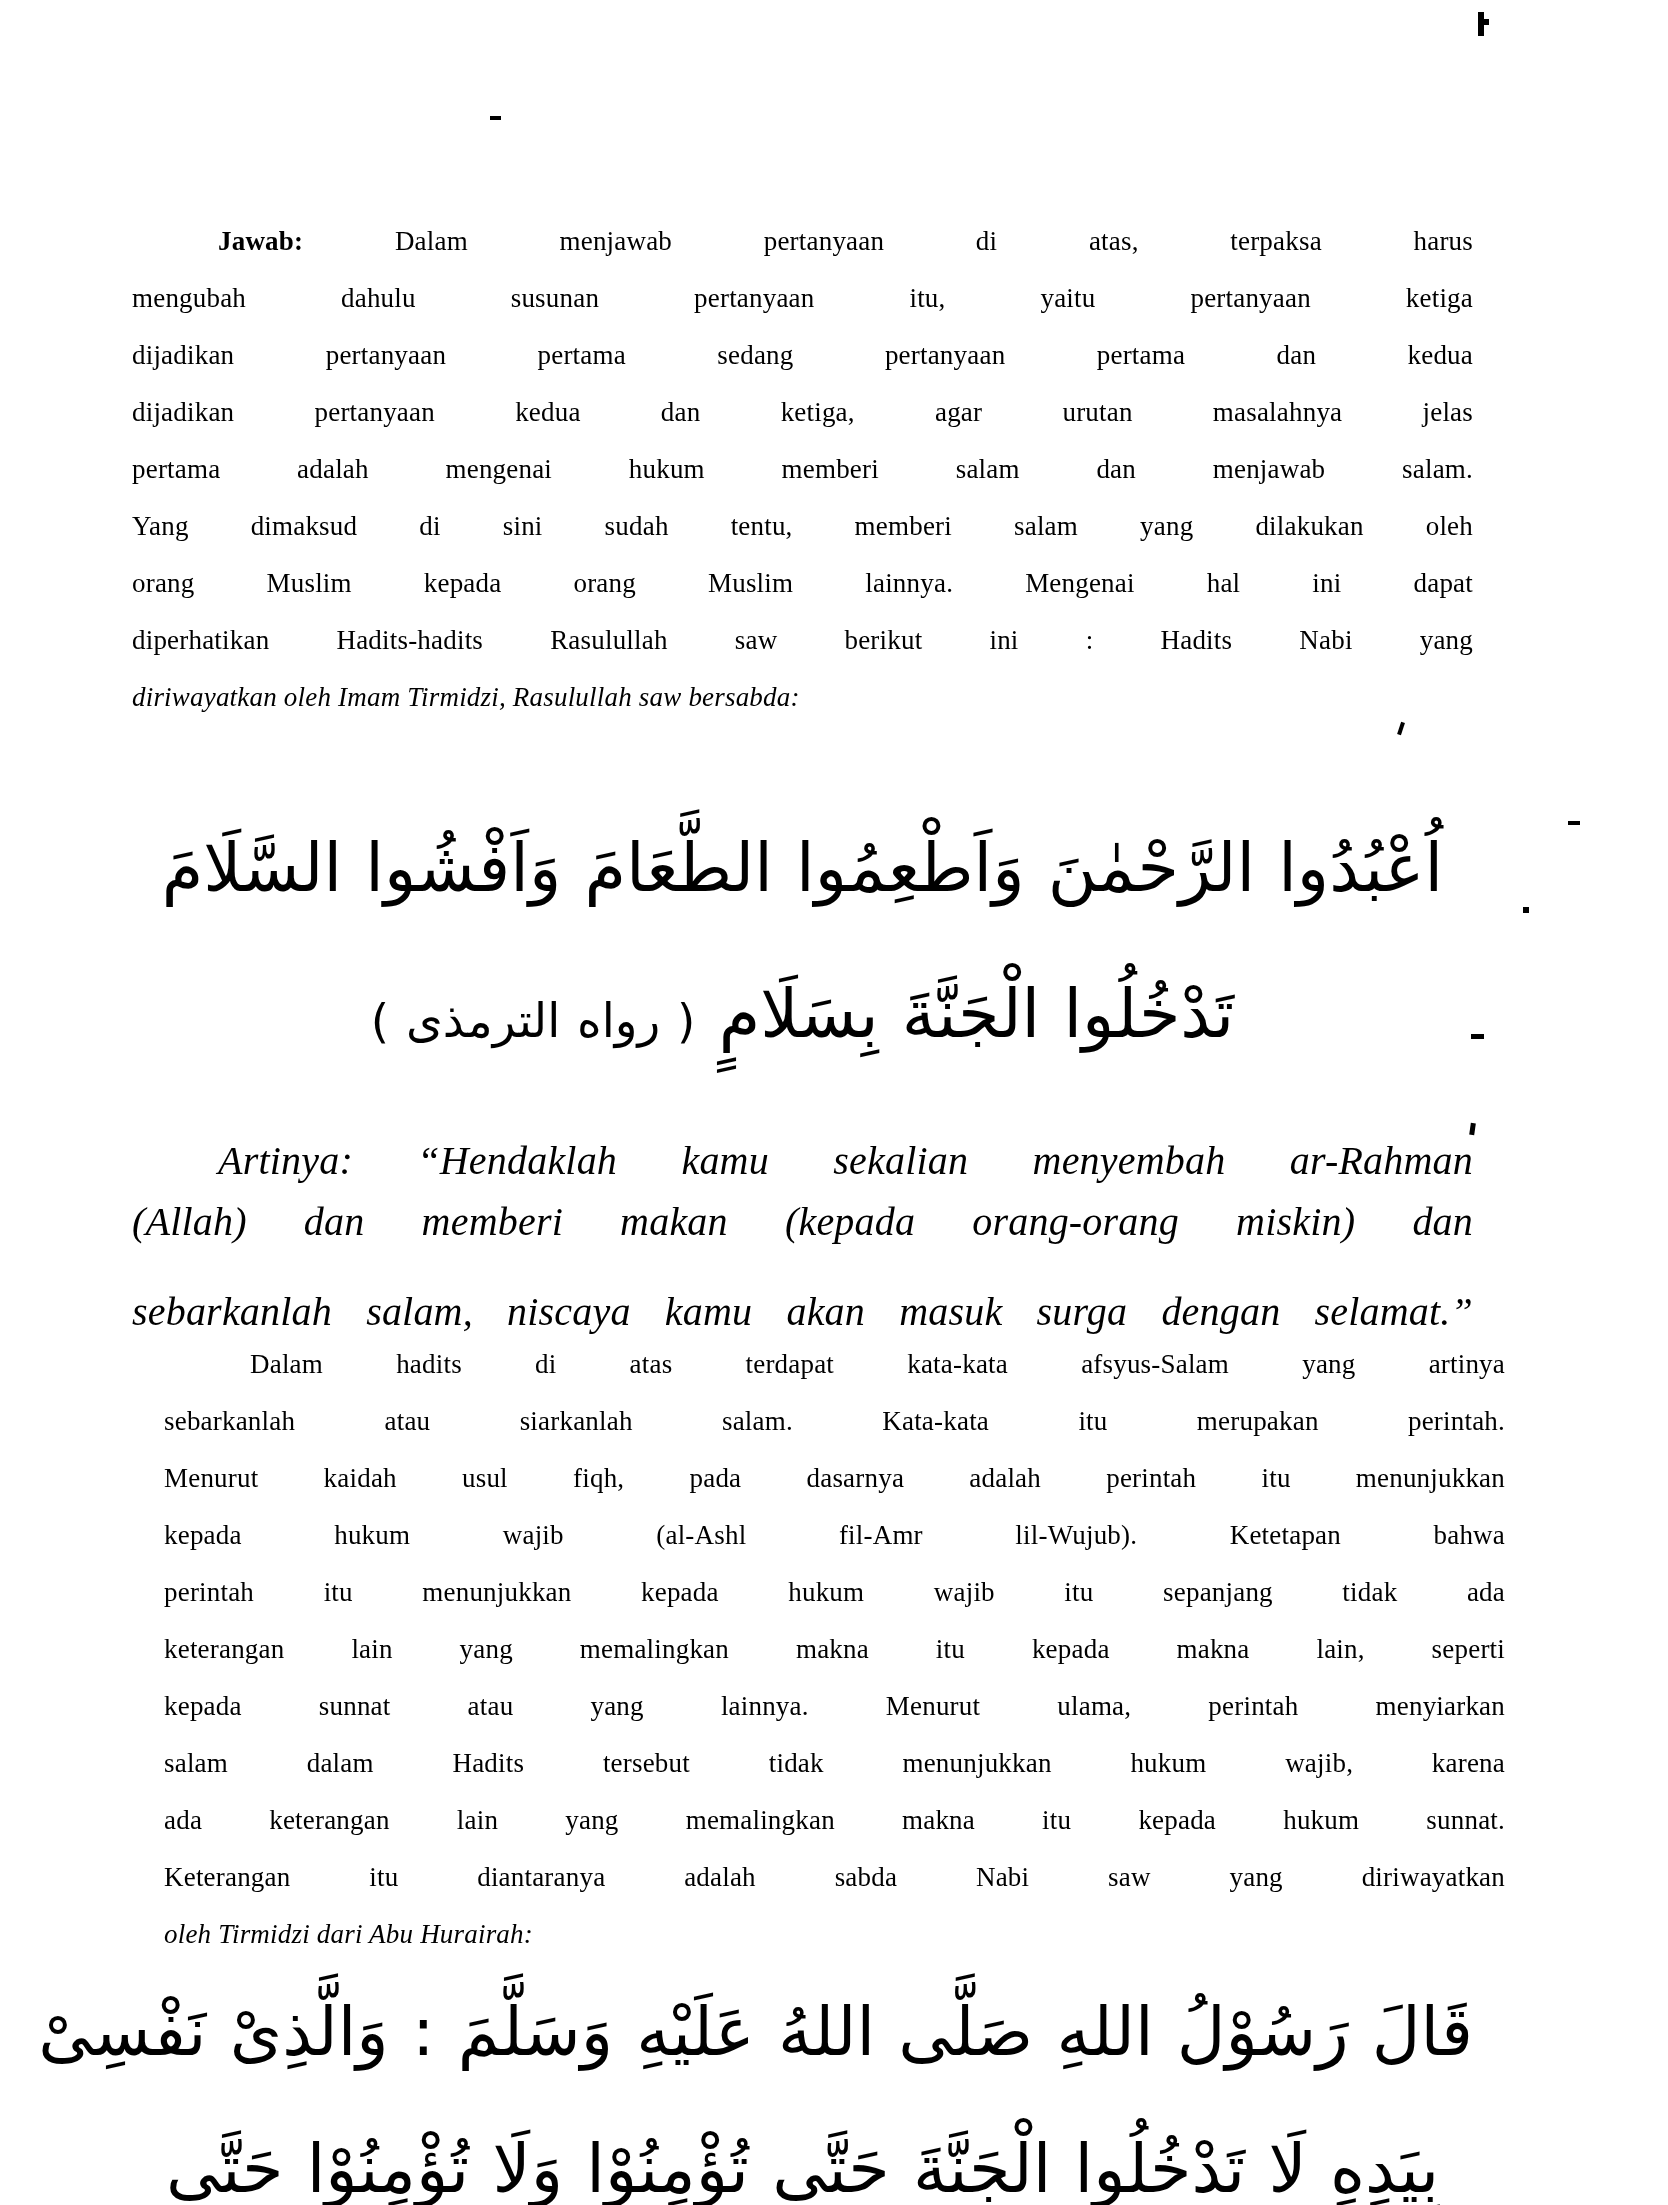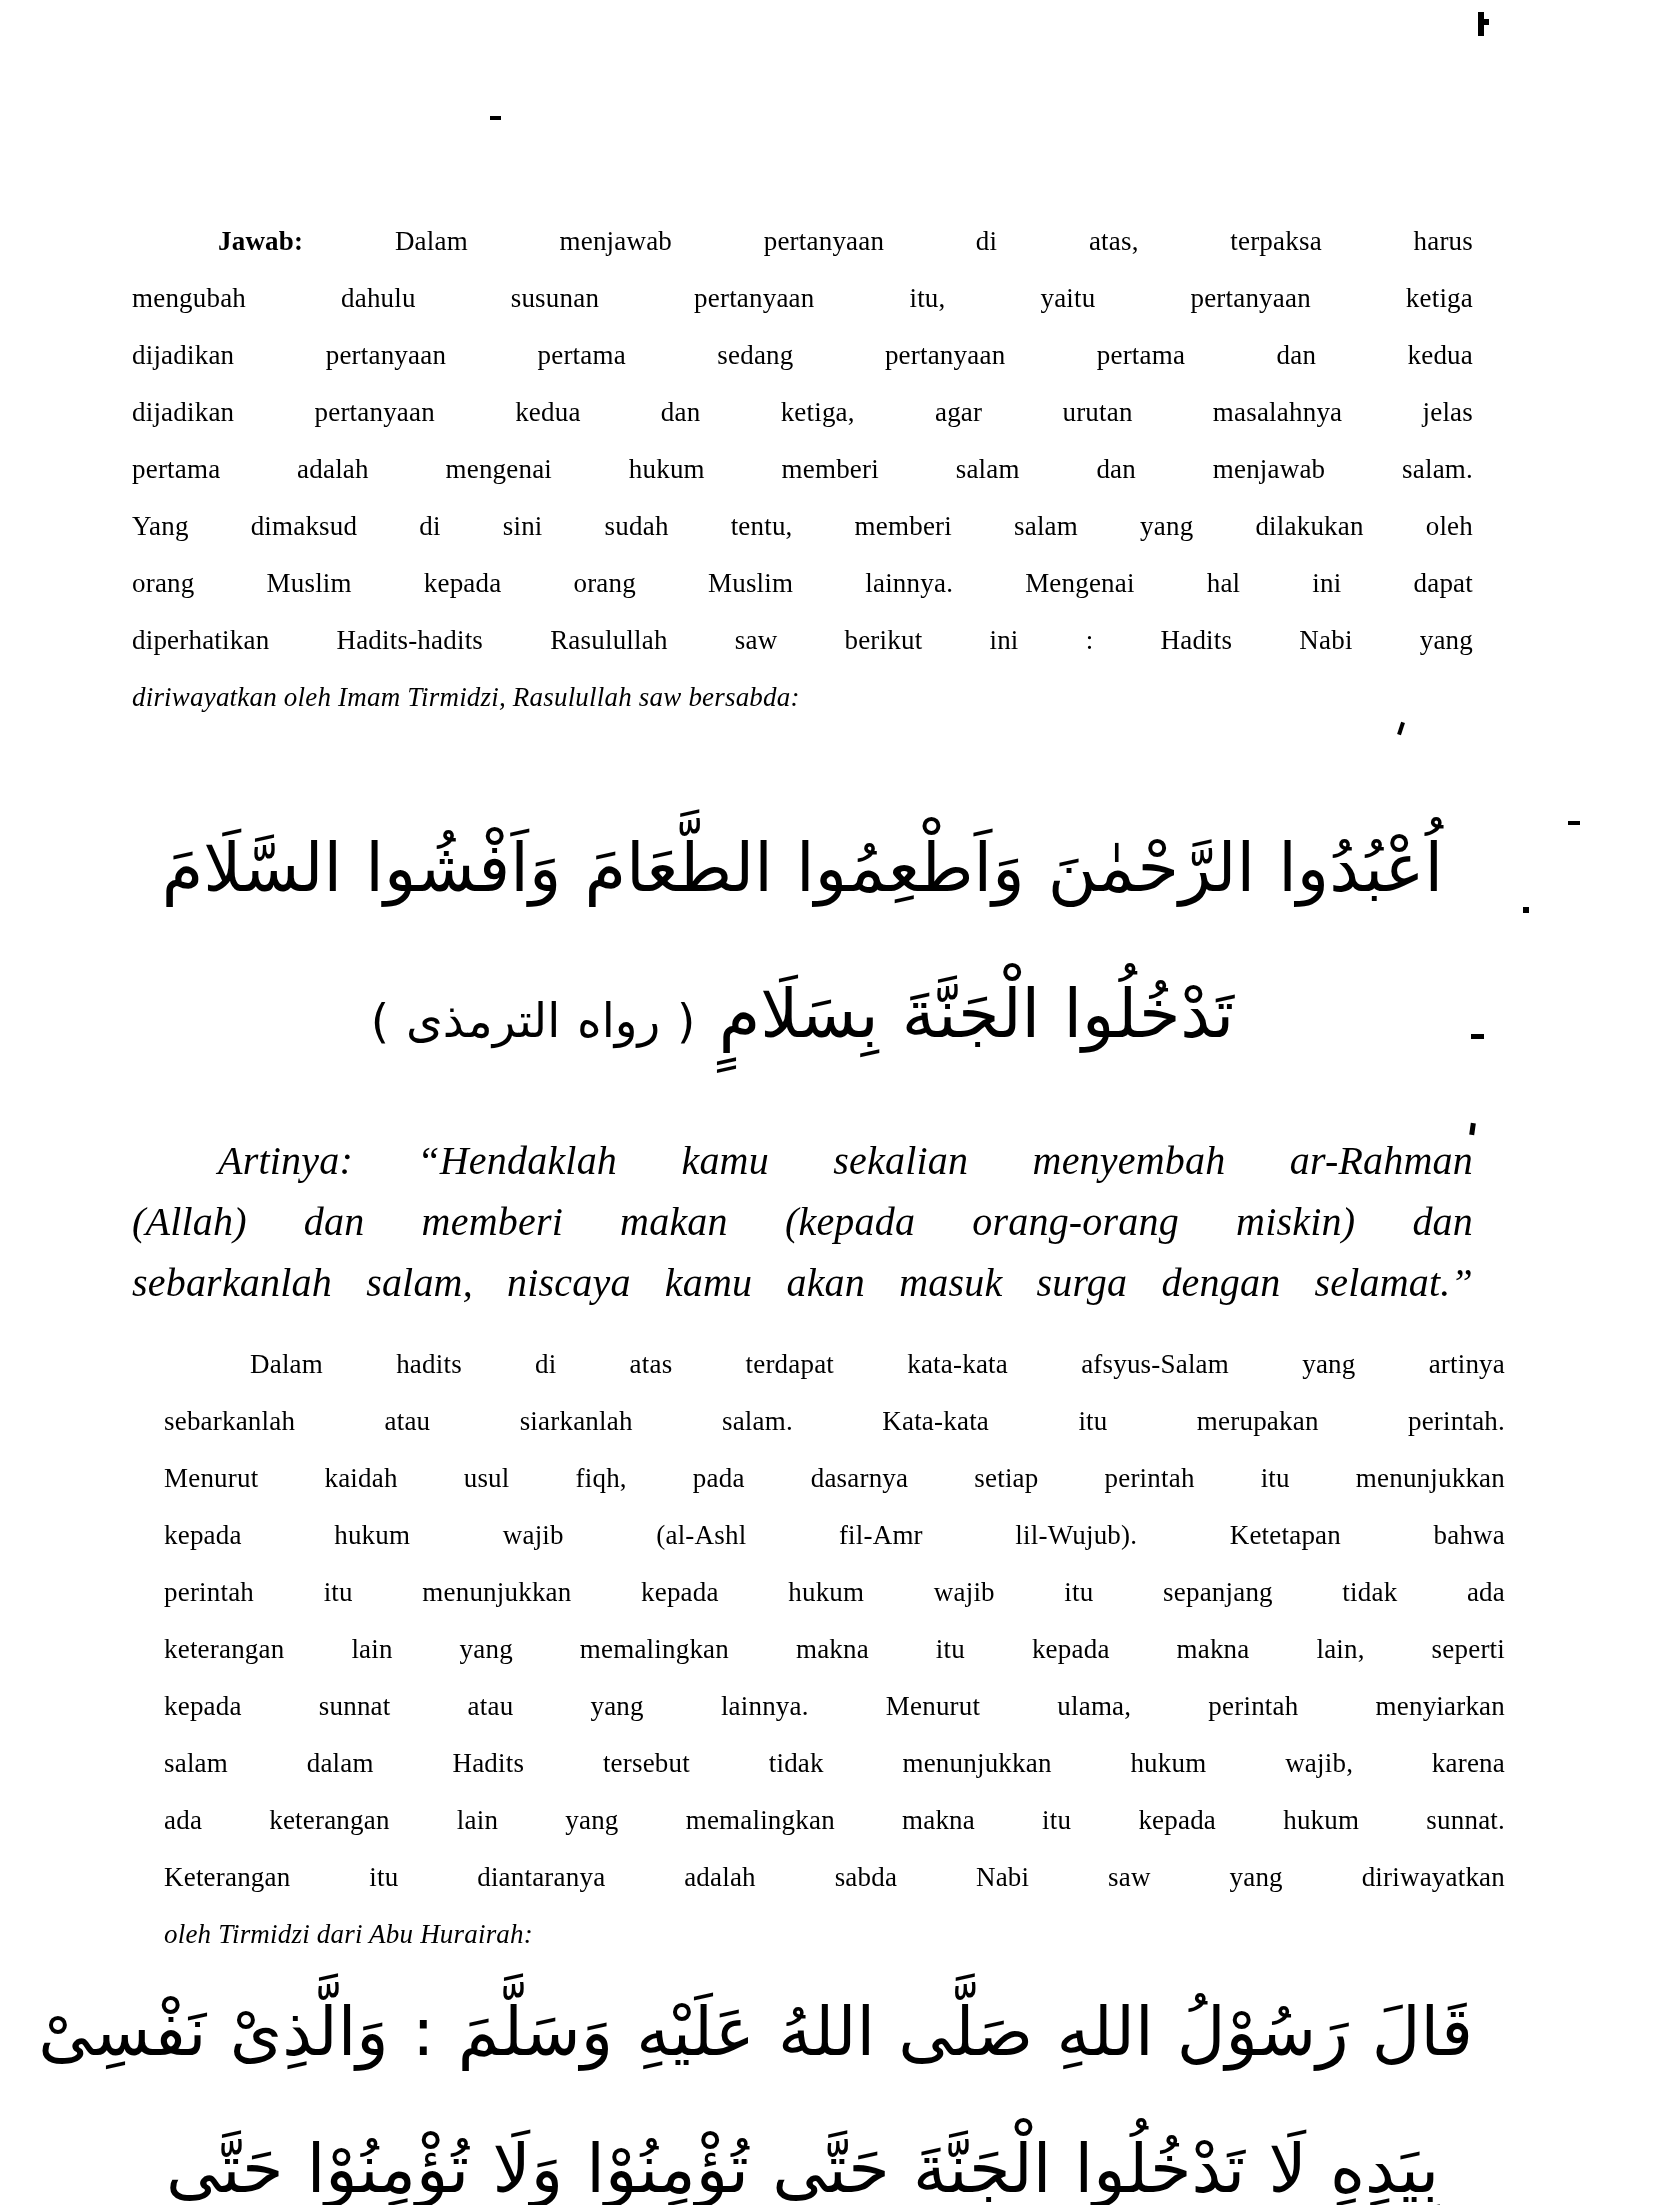--- a/index.html
+++ b/index.html
@@ -16,21 +16,21 @@
 
   
   .bodytext { font-size: 27px; line-height: 57px; letter-spacing: 0.2px; }
   .tline {
     text-align: justify;
     text-align-last: justify;
     white-space: nowrap;
     overflow: visible;
   }
   .lines > .tline:last-child { text-align-last: left; font-style: italic; }
-  .lines.justify-all > .tline:last-child { text-align-last: justify; }
+  .lines.justify-all > .tline:last-child { text-align-last: justify; margin-top: 29px; }
   .lines.indent-first > .tline:first-child { text-indent: 86px; }
   .first-line { text-indent: 86px; }
   .lead-bold { font-weight: bold; }
 
   .para-jawab  { top: 213px; }
   .para-artinya {
     top: 1130px;
     font-style: italic;
     font-size: 40px;
     line-height: 61px;
@@ -107,21 +107,21 @@
     <div class="lines justify-all">
         <div class="tline">(Allah) dan memberi makan (kepada orang-orang miskin) dan</div>
         <div class="tline">sebarkanlah salam, niscaya kamu akan masuk surga dengan selamat.”</div>
       </div>
   </div>
 
   <div class="block bodytext para-penjelasan">
     <div class="lines indent-first">
         <div class="tline">Dalam hadits di atas terdapat kata-kata afsyus-Salam yang artinya</div>
         <div class="tline">sebarkanlah atau siarkanlah salam. Kata-kata itu merupakan perintah.</div>
-        <div class="tline">Menurut kaidah usul fiqh, pada dasarnya setiap perintah itu menunjukkan</div>
+        <div class="tline">Menurut kaidah usul fiqh, pada dasarnya adalah perintah itu menunjukkan</div>
         <div class="tline">kepada hukum wajib (al-Ashl fil-Amr lil-Wujub).  Ketetapan bahwa</div>
         <div class="tline">perintah itu menunjukkan kepada hukum wajib itu sepanjang tidak ada</div>
         <div class="tline">keterangan lain yang memalingkan makna itu kepada makna lain, seperti</div>
         <div class="tline">kepada sunnat atau yang lainnya. Menurut ulama, perintah menyiarkan</div>
         <div class="tline">salam dalam Hadits tersebut tidak menunjukkan hukum wajib, karena</div>
         <div class="tline">ada keterangan lain yang memalingkan makna itu kepada hukum sunnat.</div>
         <div class="tline">Keterangan itu diantaranya adalah sabda Nabi saw yang diriwayatkan</div>
         <div class="tline">oleh Tirmidzi dari Abu Hurairah:</div>
       </div>
   </div>

